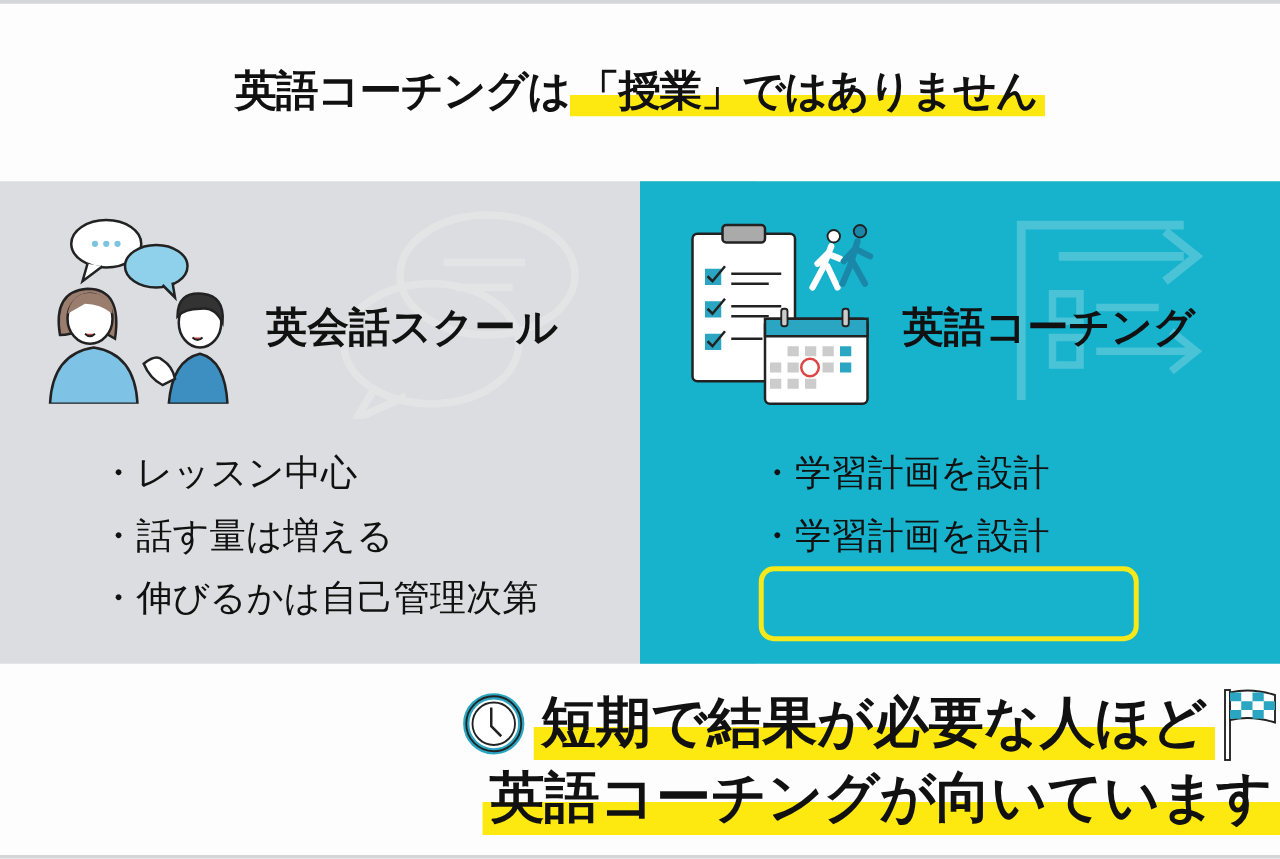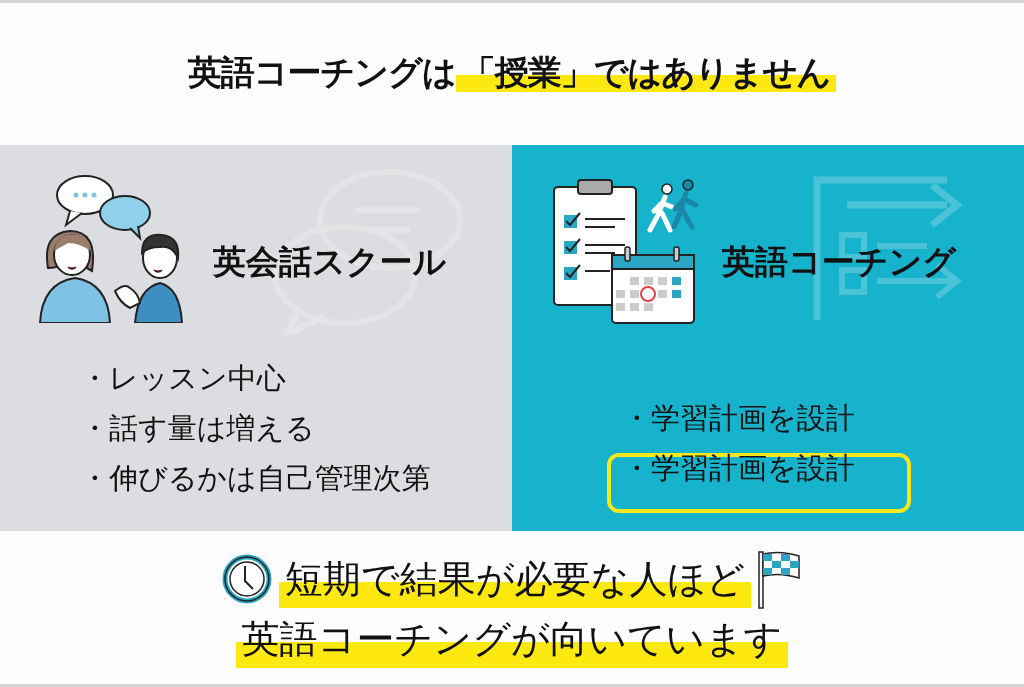--- a/index.html
+++ b/index.html
@@ -10,25 +10,25 @@
   .hl{background:linear-gradient(transparent 58%, #fde910 58%, #fde910 100%);padding:0 6px;}
   .panel{position:absolute;top:145px;height:386px;}
   .left{left:0;width:604px;background:#dcdde0;}
   .right{left:512px;width:512px;background:#17b2cc;}
   .panel-title{position:absolute;font-size:33px;font-weight:bold;color:#111;white-space:nowrap;}
   .left .panel-title{left:213px;top:95px;}
   .right .panel-title{left:210px;top:95px;}
   .bullets{position:absolute;margin:0;padding:0;list-style:none;}
   .bullets li{font-size:29px;font-weight:normal;color:#111;height:50px;line-height:50px;white-space:nowrap;}
   .left .bullets{left:80px;top:208px;}
-  .right .bullets{left:110px;top:208px;margin-top:40px;}
+  .right .bullets{left:95px;top:208px;}
   .boxed{position:absolute;left:95px;top:308px;width:304px;height:60px;border:4px solid #f7e81a;border-radius:12px;box-sizing:border-box;}
   .bg-illus{position:absolute;opacity:0.22;}
   .closing{position:absolute;left:0;top:548px;width:1024px;text-align:center;}
-  .cl-line{font-size:38px;font-weight:normal;color:#111;white-space:nowrap;line-height:58px;display:flex;justify-content:center;align-items:center;}
+  .cl-line{font-size:44px;font-weight:bold;color:#111;white-space:nowrap;line-height:58px;display:flex;justify-content:flex-end;align-items:center;}
   .cl-line span.t{background:linear-gradient(transparent 55%, #fde910 55%);padding:0 6px;}
   svg{display:block;}
 </style>
 </head>
 <body>
 
 <div class="topline"></div>
 
 <div class="title">
   <span>英語コーチングは</span><span class="hl">「授業」ではありません</span>

